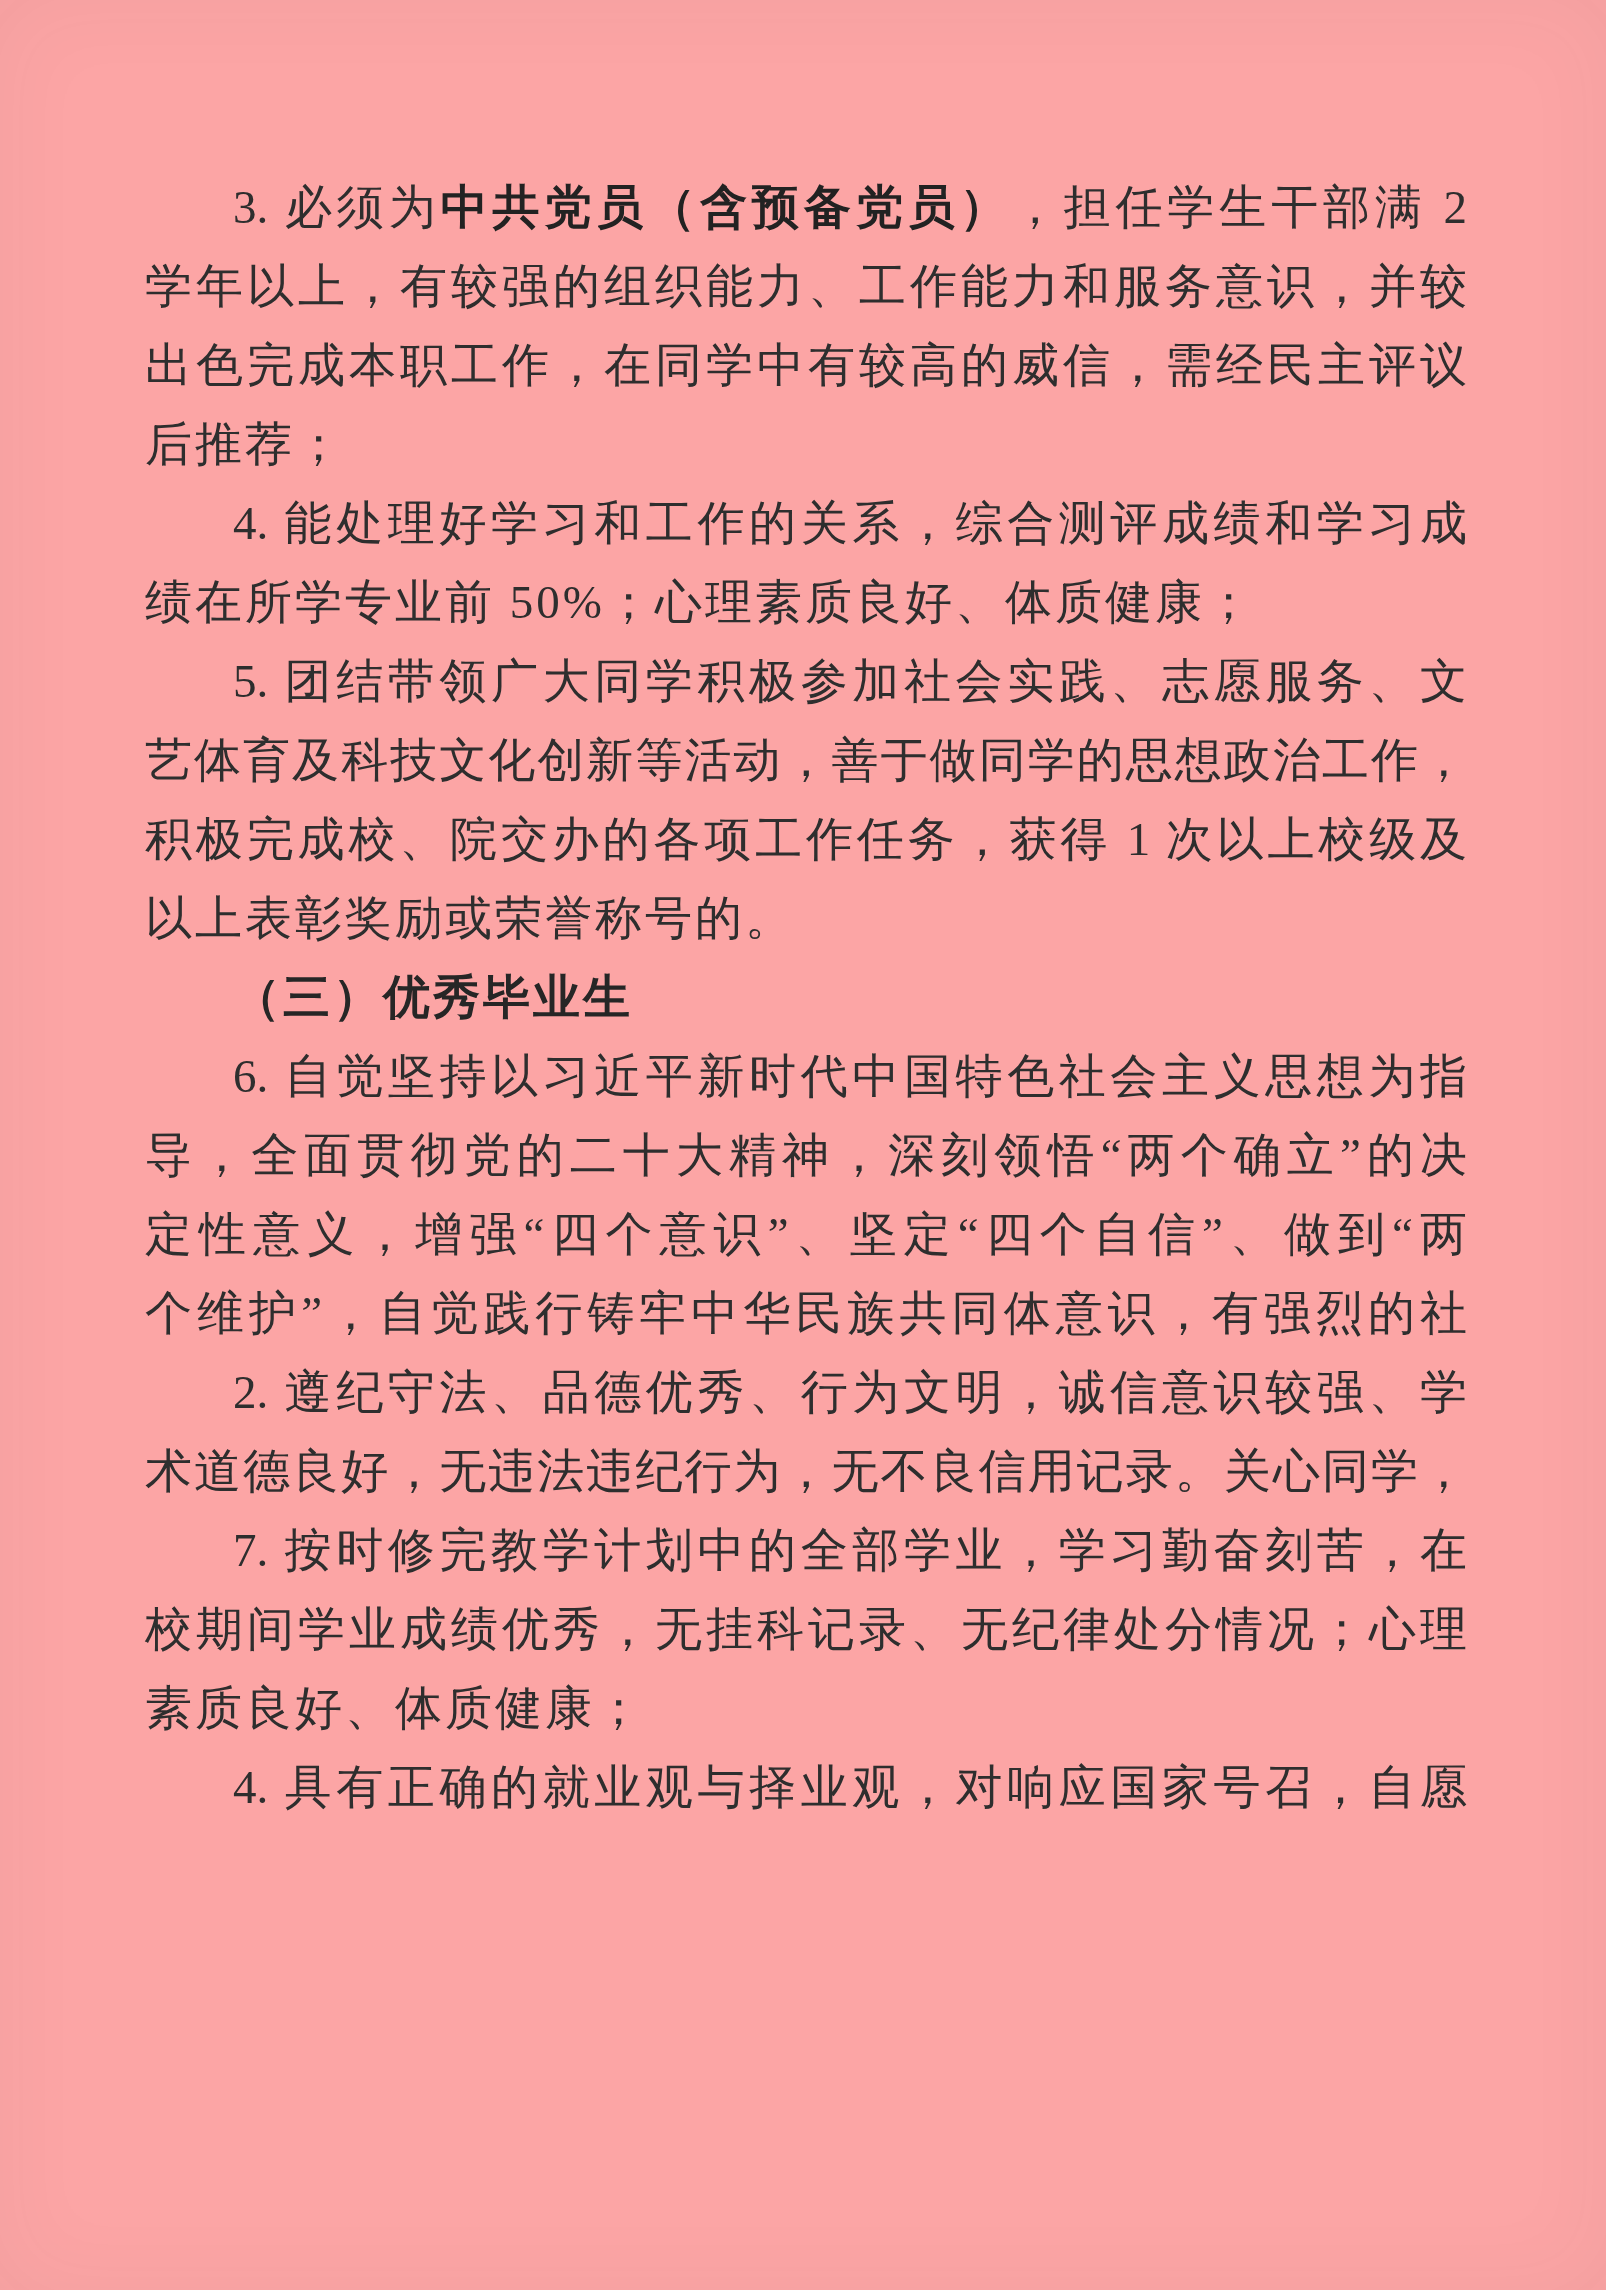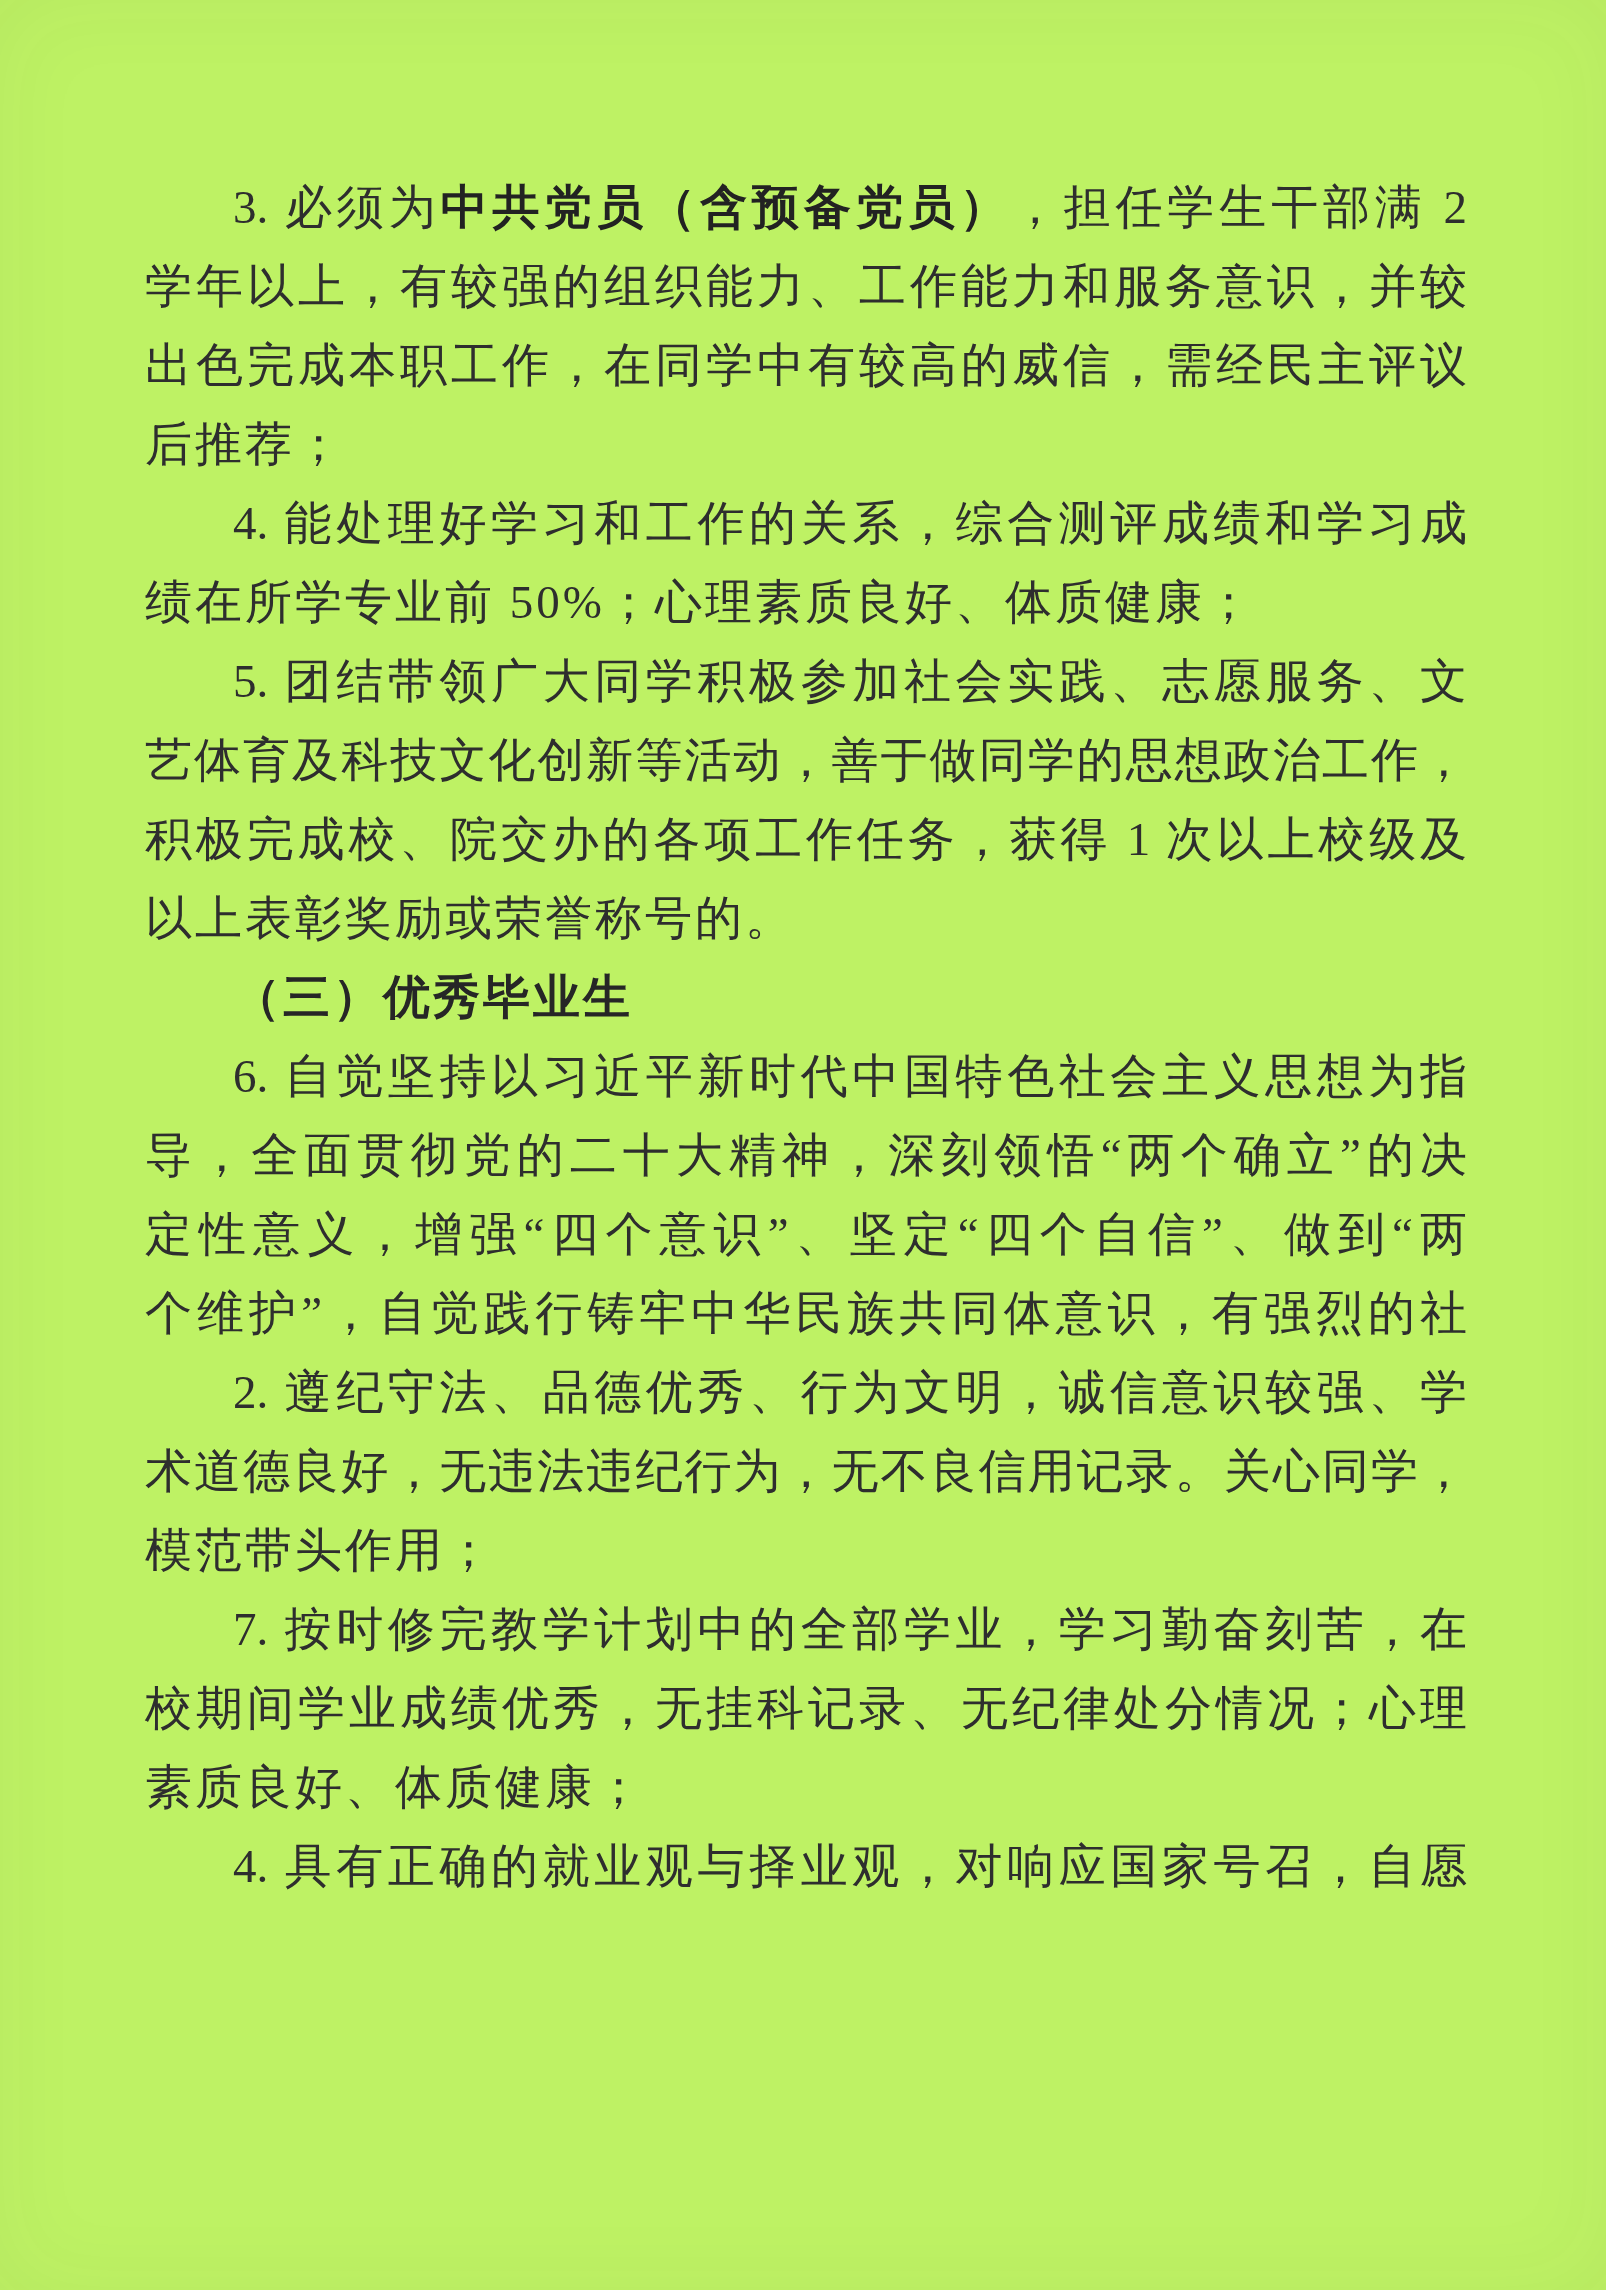--- a/index.html
+++ b/index.html
@@ -6,21 +6,21 @@
     margin: 0;
     padding: 0;
     background: #e9e9e7;
     font-family: "Liberation Serif", "DejaVu Serif", serif;
   }
   .page {
     position: relative;
     width: 1606px;
     height: 2290px;
     margin: 0 auto;
-    background: #bef264;
+    background: #fca5a5;
     box-shadow: inset 0 0 90px rgba(60,60,55,0.05);
     overflow: hidden;
   }
   .doc-body {
     position: absolute;
     left: 145px;
     top: 168px;
     width: 1322px;
   }
   .line {
@@ -67,19 +67,18 @@
       <div class="line"><span>艺体育及科技文化创新等活动，善于做同学的思想政治工作，</span></div>
       <div class="line"><span>积极完成校、院交办的各项工作任务，获得 1 次以上校级及</span></div>
       <div class="line no-just"><span>以上表彰奖励或荣誉称号的。</span></div>
       <div class="line no-just indent heading"><span>（三）优秀毕业生</span></div>
       <div class="line indent"><span>6. 自觉坚持以习近平新时代中国特色社会主义思想为指</span></div>
       <div class="line"><span>导，全面贯彻党的二十大精神，深刻领悟“两个确立”的决</span></div>
       <div class="line"><span>定性意义，增强“四个意识”、坚定“四个自信”、做到“两</span></div>
       <div class="line"><span>个维护”，自觉践行铸牢中华民族共同体意识，有强烈的社</span></div>
       <div class="line indent"><span>2. 遵纪守法、品德优秀、行为文明，诚信意识较强、学</span></div>
       <div class="line"><span>术道德良好，无违法违纪行为，无不良信用记录。关心同学，</span></div>
-      <div class="line no-just"><span>模范带头作用；</span></div>
       <div class="line indent"><span>7. 按时修完教学计划中的全部学业，学习勤奋刻苦，在</span></div>
       <div class="line"><span>校期间学业成绩优秀，无挂科记录、无纪律处分情况；心理</span></div>
       <div class="line no-just"><span>素质良好、体质健康；</span></div>
       <div class="line indent"><span>4. 具有正确的就业观与择业观，对响应国家号召，自愿</span></div>
     </div>
 </div>
 
 </body></html>

